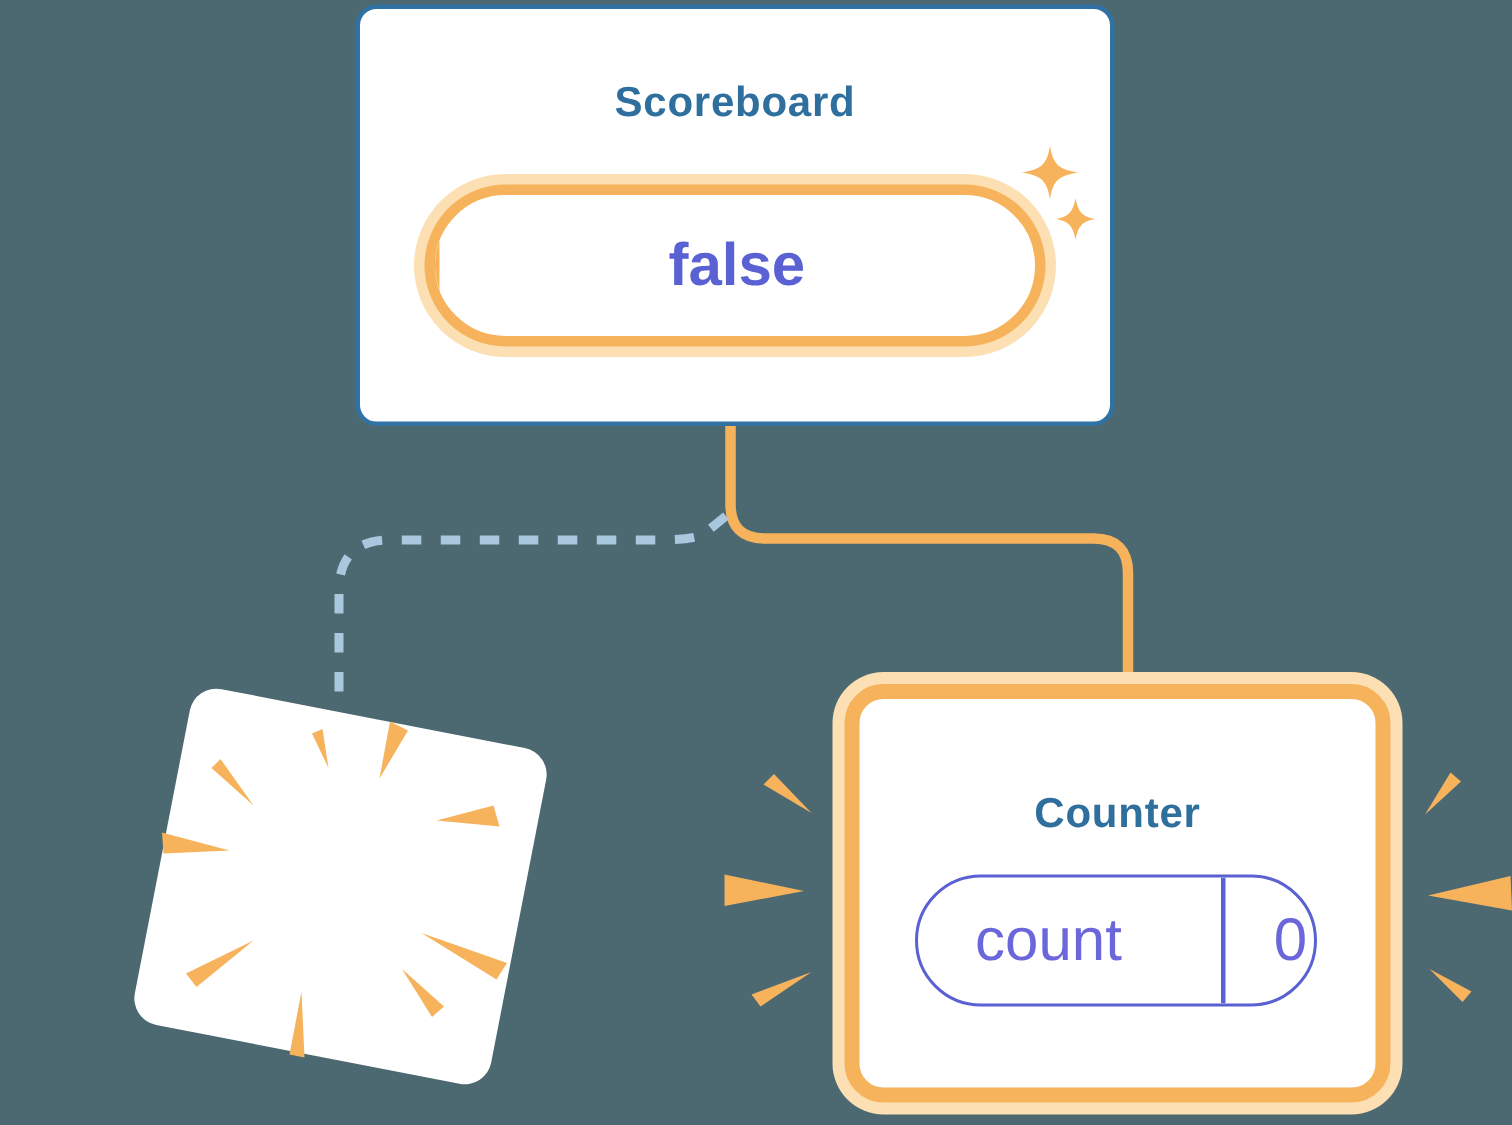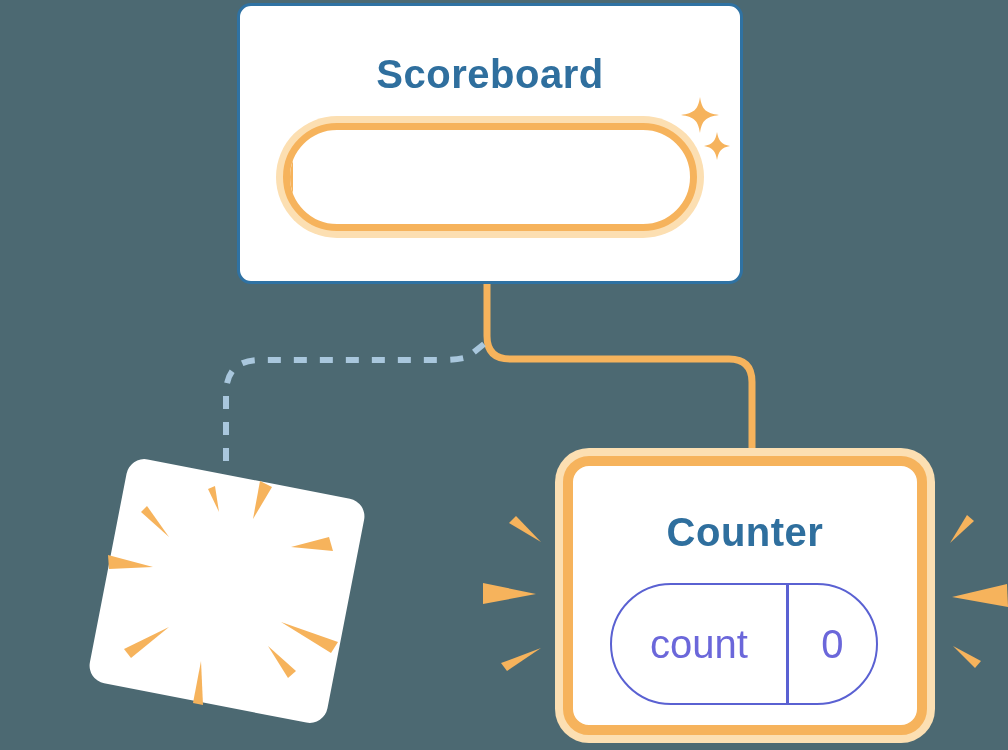--- a/index.html
+++ b/index.html
@@ -33,46 +33,47 @@
   }
   .counter-card{
     left:563px;top:456px;width:364px;height:279px;
     border:10px solid var(--orange,#f6b35c);
     border-radius:26px;
     box-shadow:0 0 0 8px var(--orange-light,#fcdfb2);
   }
   .card-title{
     position:absolute;left:0;width:100%;
     text-align:center;
-    font-size:40px;font-weight:600;
+    font-size:28px;font-weight:600;
     color:var(--blue-text,#2f6f9e);
     letter-spacing:0.5px;
   }
   .scoreboard-card .card-title{top:46px;}
-  .counter-card .card-title{top:44px;}
+  .counter-card .card-title{top:60px;}
 
   
   .pill{
     position:absolute;
     box-sizing:border-box;
     background:var(--card-bg,#fff);
     border-radius:70px;
     display:flex;
     align-items:stretch;
     overflow:hidden;
     z-index:2;
   }
   .scoreboard-pill{
     left:283px;top:123px;width:414px;height:108px;
     border:7px solid var(--orange,#f6b35c);
     box-shadow:0 0 0 7px var(--orange-light,#fcdfb2);
   }
   .counter-pill{
-    left:610px;top:583px;width:268px;height:122px;
+    left:610px;top:583px;width:268px;height:88px;
     border:2.5px solid var(--purple,#5a61d2);
+    gap:28px;
   }
   .pill-cell{
     display:flex;align-items:center;justify-content:center;
     font-size:40px;
   }
   .scoreboard-pill .state-key{
     width:244px;color:var(--purple-soft,#6b67da);
   }
   .scoreboard-pill .state-value{
     flex:1;color:var(--purple,#5a61d2);font-weight:700;
@@ -105,20 +106,21 @@
     <path d="M 487,283 L 487,336 Q 487,359 510,359 L 729,359 Q 752,359 752,382 L 752,455" class="stroke-orange" stroke-width="7"></path>
 
     <path d="M 484,344 L 468,357 Q 458,360 440,360 L 260,360 Q 226,360 226,394 L 226,462" class="stroke-dashed" stroke-width="6" stroke-dasharray="13 13"></path>
   </svg>
 
   <div class="card scoreboard-card">
     <div class="card-title">Scoreboard</div>
   </div>
   <div class="pill scoreboard-pill">
     <div class="pill-divider"></div>
+    <div class="pill-cell state-value">false</div>
   </div>
 
   <div class="card counter-card">
     <div class="card-title">Counter</div>
   </div>
   <div class="pill counter-pill">
     <div class="pill-cell state-key">count</div>
     <div class="pill-divider"></div>
     <div class="pill-cell state-value">0</div>
   </div>

